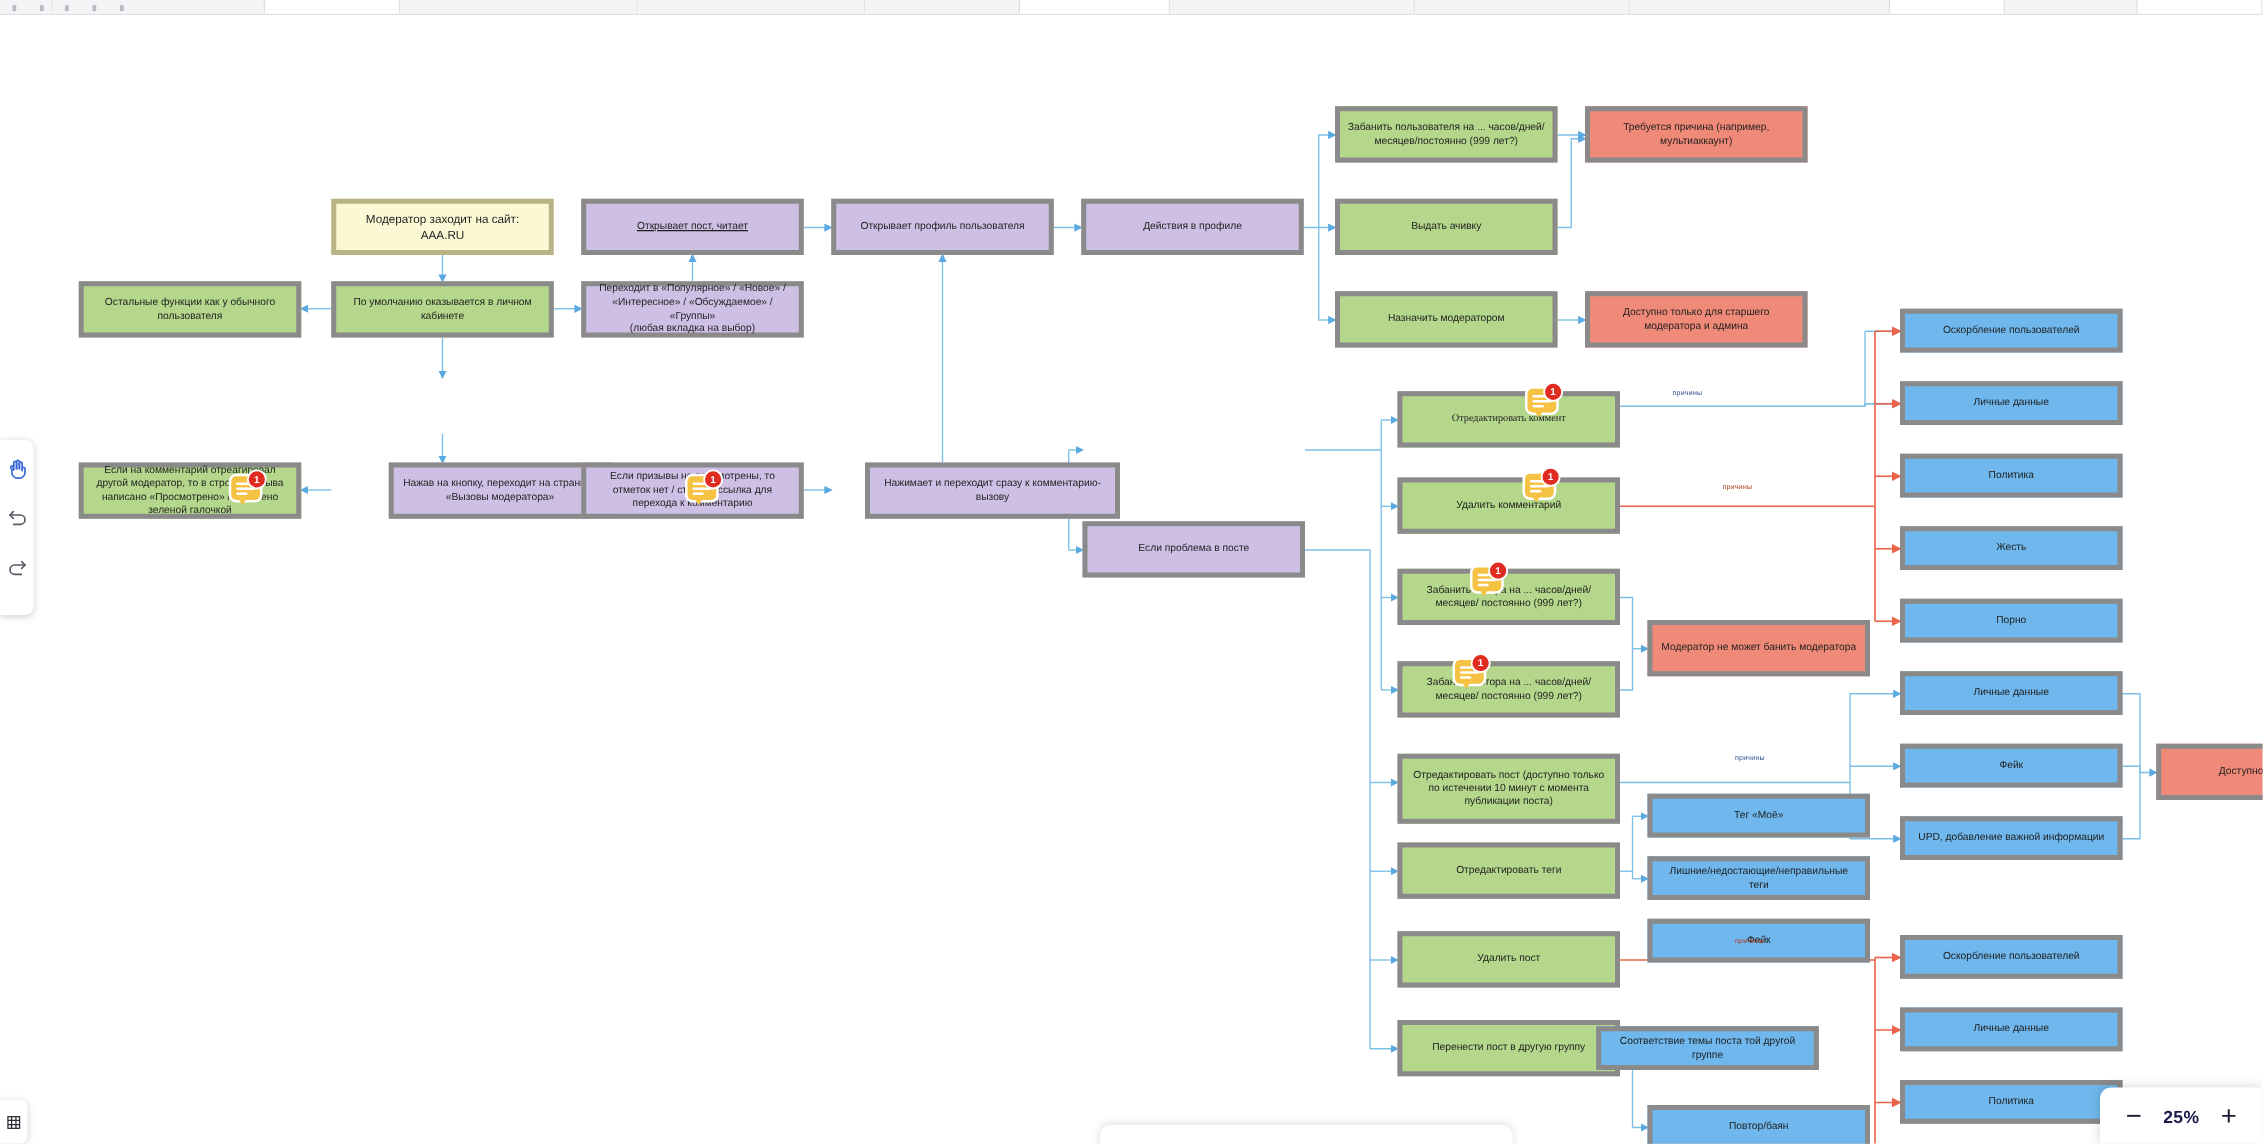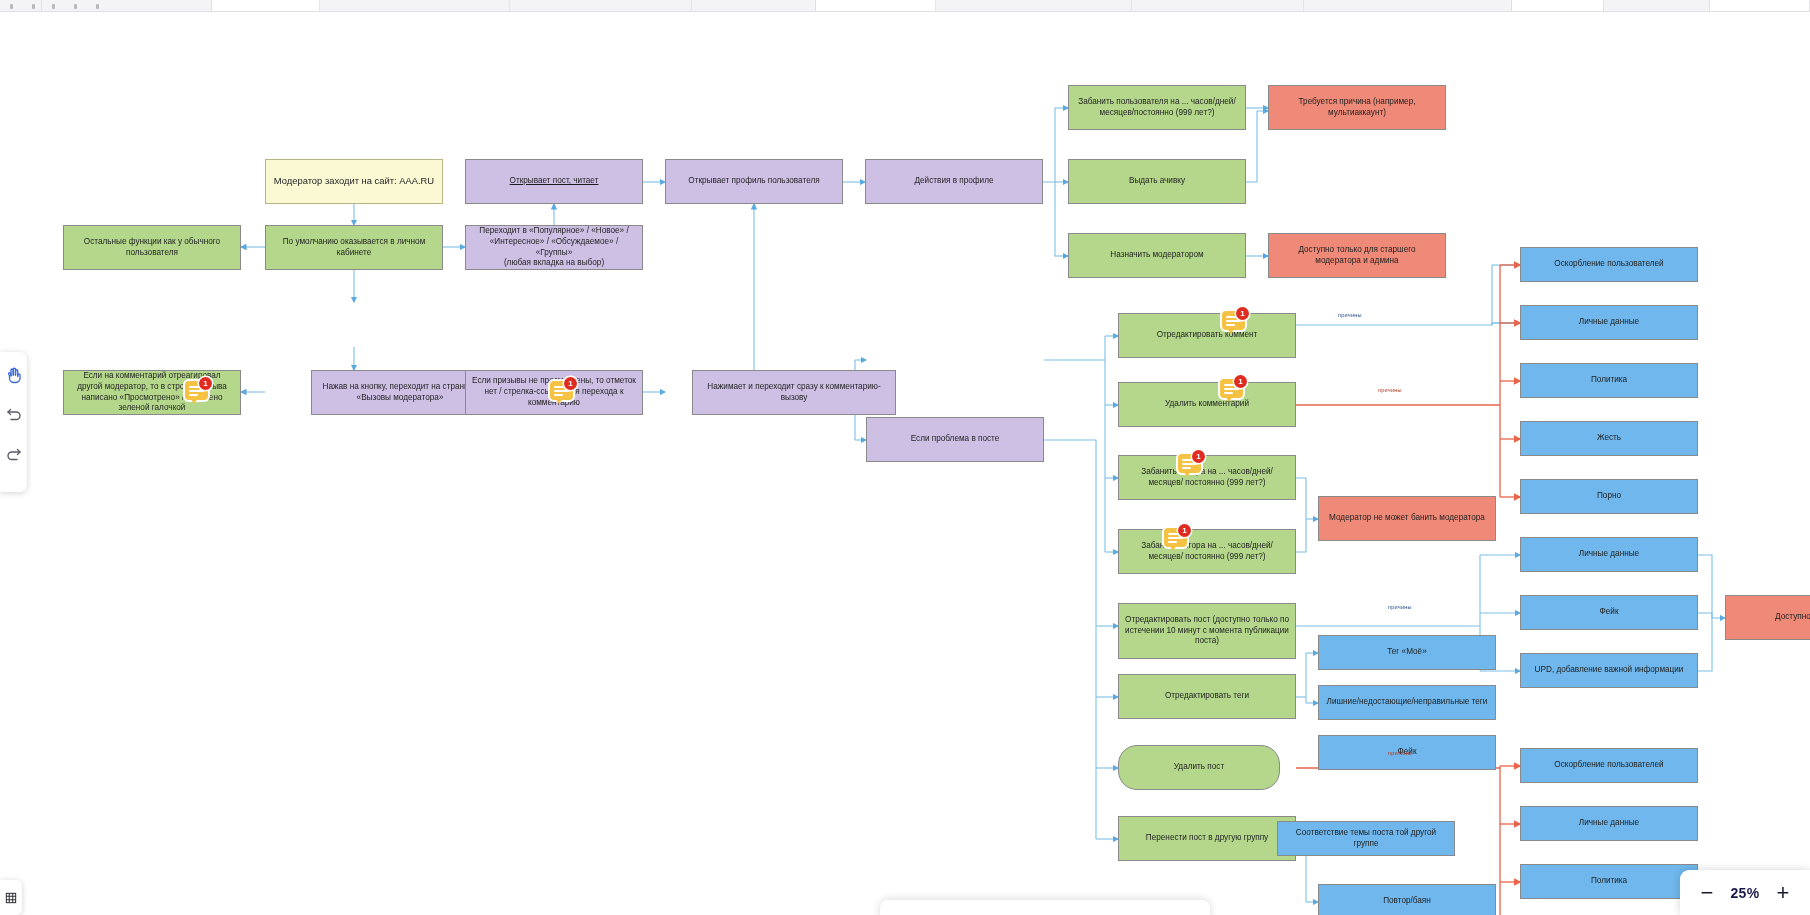--- a/index.html
+++ b/index.html
@@ -65,21 +65,21 @@
     font-size:14px; color:#1a1a4a; font-weight:600; letter-spacing:.3px;
   }
 
   
   #canvas { position:absolute; left:0; top:12px; width:1810px; height:903px; }
   #edges { position:absolute; left:0; top:0; width:1810px; height:903px; pointer-events:none; }
 
   
   .node {
     position:absolute;
-    border:1px solid #d946ef;
+    border:4px solid #d946ef;
     display:flex; align-items:center; justify-content:center;
     text-align:center;
     font-size:8.2px;
     line-height:1.32;
     color:#1f1f1f;
     padding:2px 6px;
     white-space:pre-line;
     cursor:pointer;
   }
   .n-yellow { background:#fbf8d4; border-color:#b9b485; }
@@ -275,28 +275,28 @@
     <div class="node n-purple" style="left: 465px; top: 147px; width: 178px; height: 45px; text-decoration: underline;"><span>Открывает пост, читает</span></div>
     <div class="node n-purple" style="left: 665px; top: 147px; width: 178px; height: 45px;"><span>Открывает профиль пользователя</span></div>
     <div class="node n-purple" style="left: 665px; top: 358px; width: 204px; height: 45px; margin-left: 27px;"><span>Нажимает и переходит сразу к комментарию-вызову</span></div>
     <div class="node n-purple" style="left: 865px; top: 147px; width: 178px; height: 45px;"><span>Действия в профиле</span></div>
     <div class="node n-green" style="left: 1068px; top: 73px; width: 178px; height: 45px;"><span>Забанить пользователя на ... часов/дней/ месяцев/постоянно (999 лет?)</span></div>
     <div class="node n-red" style="left: 1268px; top: 73px; width: 178px; height: 45px;"><span>Требуется причина (например, мультиаккаунт)</span></div>
     <div class="node n-green" style="left: 1068px; top: 147px; width: 178px; height: 45px;"><span>Выдать ачивку</span></div>
     <div class="node n-green" style="left: 1068px; top: 221px; width: 178px; height: 45px;"><span>Назначить модератором</span></div>
     <div class="node n-red" style="left: 1268px; top: 221px; width: 178px; height: 45px;"><span>Доступно только для старшего модератора и админа</span></div>
     <div class="node n-purple" style="left: 866px; top: 405px; width: 178px; height: 45px;"><span>Если проблема в посте</span></div>
-    <div class="node n-green" style="left: 1118px; top: 301px; width: 178px; height: 45px;"><span>Отредактировать коммент</span></div>
+    <div class="node n-green" style="left: 1118px; top: 301px; width: 178px; height: 45px; font-family: Liberation Serif, serif;"><span>Отредактировать коммент</span></div>
     <div class="node n-green" style="left: 1118px; top: 370px; width: 178px; height: 45px;"><span>Удалить комментарий</span></div>
     <div class="node n-green" style="left: 1118px; top: 443px; width: 178px; height: 45px;"><span>Забанить автора на ... часов/дней/месяцев/ постоянно (999 лет?)</span></div>
     <div class="node n-green" style="left: 1118px; top: 517px; width: 178px; height: 45px;"><span>Забанить автора на ... часов/дней/месяцев/ постоянно (999 лет?)</span></div>
     <div class="node n-red" style="left: 1318px; top: 484px; width: 178px; height: 45px;"><span>Модератор не может банить модератора</span></div>
     <div class="node n-green" style="left: 1118px; top: 591px; width: 178px; height: 56px;"><span>Отредактировать пост (доступно только по истечении 10 минут с момента публикации поста)</span></div>
     <div class="node n-green" style="left: 1118px; top: 662px; width: 178px; height: 45px;"><span>Отредактировать теги</span></div>
-    <div class="node n-green" style="left: 1118px; top: 733px; width: 162px; height: 45px; border-radius: 19px;"><span>Удалить пост</span></div>
+    <div class="node n-green" style="left: 1118px; top: 733px; width: 178px; height: 45px;"><span>Удалить пост</span></div>
     <div class="node n-green" style="left: 1118px; top: 804px; width: 178px; height: 45px;"><span>Перенести пост в другую группу</span></div>
     <div class="node n-blue" style="left: 1318px; top: 623px; width: 178px; height: 35px;"><span>Тег «Моё»</span></div>
     <div class="node n-blue" style="left: 1318px; top: 673px; width: 178px; height: 35px;"><span>Лишние/недостающие/неправильные теги</span></div>
     <div class="node n-blue" style="left: 1318px; top: 723px; width: 178px; height: 35px;"><span>Фейк</span></div>
     <div class="node n-blue" style="left: 1277px; top: 809px; width: 178px; height: 35px;"><span>Соответствие темы поста той другой группе</span></div>
     <div class="node n-blue" style="left: 1318px; top: 872px; width: 178px; height: 35px;"><span>Повтор/баян</span></div>
     <div class="node n-blue" style="left: 1520px; top: 235px; width: 178px; height: 35px;"><span>Оскорбление пользователей</span></div>
     <div class="node n-blue" style="left: 1520px; top: 293px; width: 178px; height: 35px;"><span>Личные данные</span></div>
     <div class="node n-blue" style="left: 1520px; top: 351px; width: 178px; height: 35px;"><span>Политика</span></div>
     <div class="node n-blue" style="left: 1520px; top: 409px; width: 178px; height: 35px;"><span>Жесть</span></div>

